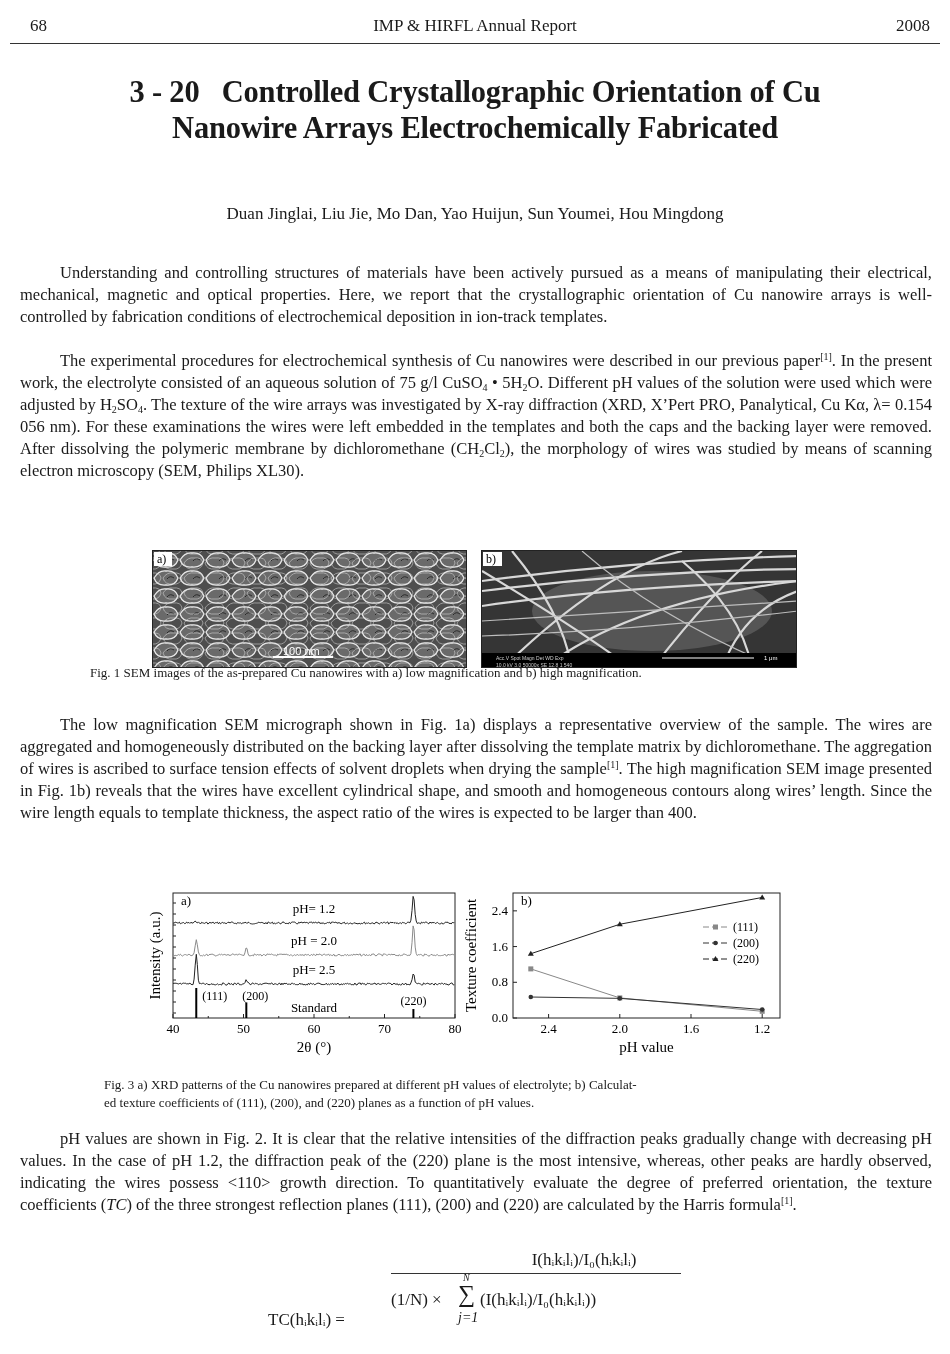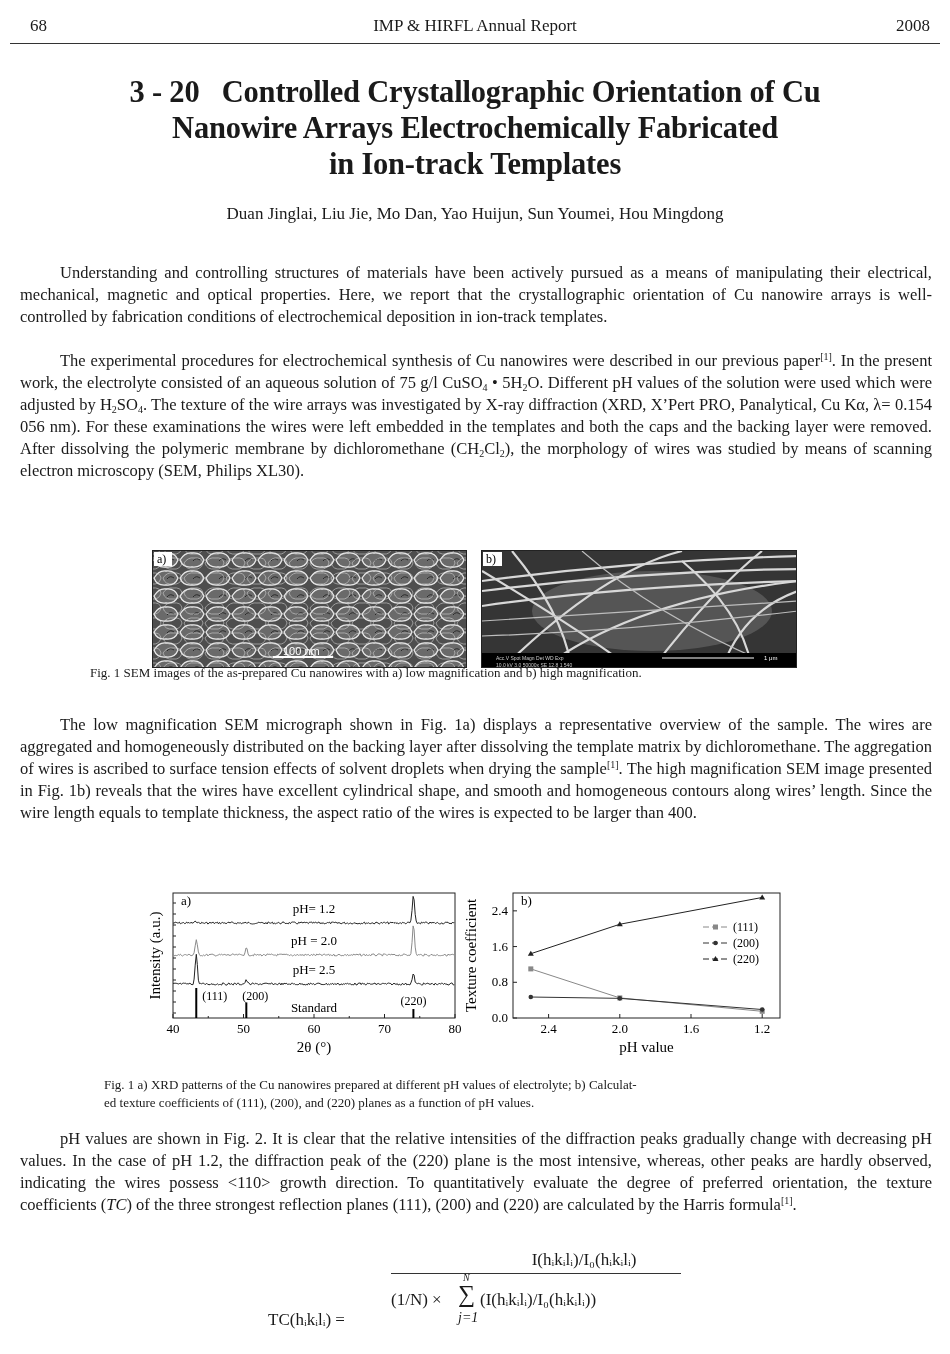--- a/index.html
+++ b/index.html
@@ -37,21 +37,20 @@
 <div class="header">
   <span class="pn">68</span>
   <span class="ttl">IMP &amp; HIRFL Annual Report</span>
   <span class="yr">2008</span>
 </div>
 <div class="rule"></div>
 
 <div class="title">
   <div style="white-space:pre">3 - 20   Controlled Crystallographic Orientation of Cu</div>
   <div>Nanowire Arrays Electrochemically Fabricated</div>
-  <div>in Ion-track Templates</div>
 </div>
 
 <div class="authors">
   <div>Duan Jinglai, Liu Jie, Mo Dan, Yao Huijun, Sun Youmei, Hou Mingdong</div>
 </div>
 
 <div class="para" style="top:262px;">
   <span class="ind"></span><span>Understanding and controlling structures of materials have been actively pursued as a means of manipulating their electrical, mechanical, magnetic and optical properties. Here, we report that the crystallographic orientation of Cu nanowire arrays is well-controlled by fabrication conditions of electrochemical deposition in ion-track templates.</span>
 </div>
 
@@ -202,21 +201,21 @@
       <path d="M70.80000000000001,65.71428571428571L73.80000000000001,70.71428571428571L67.80000000000001,70.71428571428571Z" fill="#222222"></path>
       <path d="M159.8,36.249999999999986L162.8,41.249999999999986L156.8,41.249999999999986Z" fill="#222222"></path>
       <path d="M302.20000000000005,9.464285714285694L305.20000000000005,14.464285714285694L299.20000000000005,14.464285714285694Z" fill="#222222"></path>
       <line x1="243" y1="74" x2="268" y2="74" stroke="#222222" stroke-width="1" stroke-dasharray="6,3"></line>
       <path d="M255.5,71L258.5,76L252.5,76Z" fill="#222222"></path>
       <text x="273" y="78" font-size="12" font-family="Liberation Serif, DejaVu Serif, serif">(220)</text>
     </svg>
 </div>
 
 <div class="caption" style="top:1076px; left:104px;">
-  <div>Fig. 1  a) XRD patterns of the Cu nanowires prepared at different pH values of electrolyte; b) Calculat-</div>
+  <div>Fig. 3  a) XRD patterns of the Cu nanowires prepared at different pH values of electrolyte; b) Calculat-</div>
   <div>ed texture coefficients of (111), (200), and (220) planes as a function of pH values.</div>
 </div>
 
 <div class="para" style="top:1128px;">
   <span class="ind"></span><span>pH values are shown in Fig. 2. It is clear that the relative intensities of the diffraction peaks gradually change with decreasing pH values. In the case of pH 1.2, the diffraction peak of the (220) plane is the most intensive, whereas, other peaks are hardly observed, indicating the wires possess &lt;110&gt; growth direction. To quantitatively evaluate the degree of preferred orientation, the texture coefficients (</span><i>TC</i><span>) of the three strongest reflection planes (111), (200) and (220) are calculated by the Harris formula</span><sup>[1]</sup><span>.</span>
 </div>
 
 <div class="formula">
   <span class="lhs">TC(hᵢkᵢlᵢ) =</span>
   <span class="num">I(hᵢkᵢlᵢ)/I₀(hᵢkᵢlᵢ)</span>

